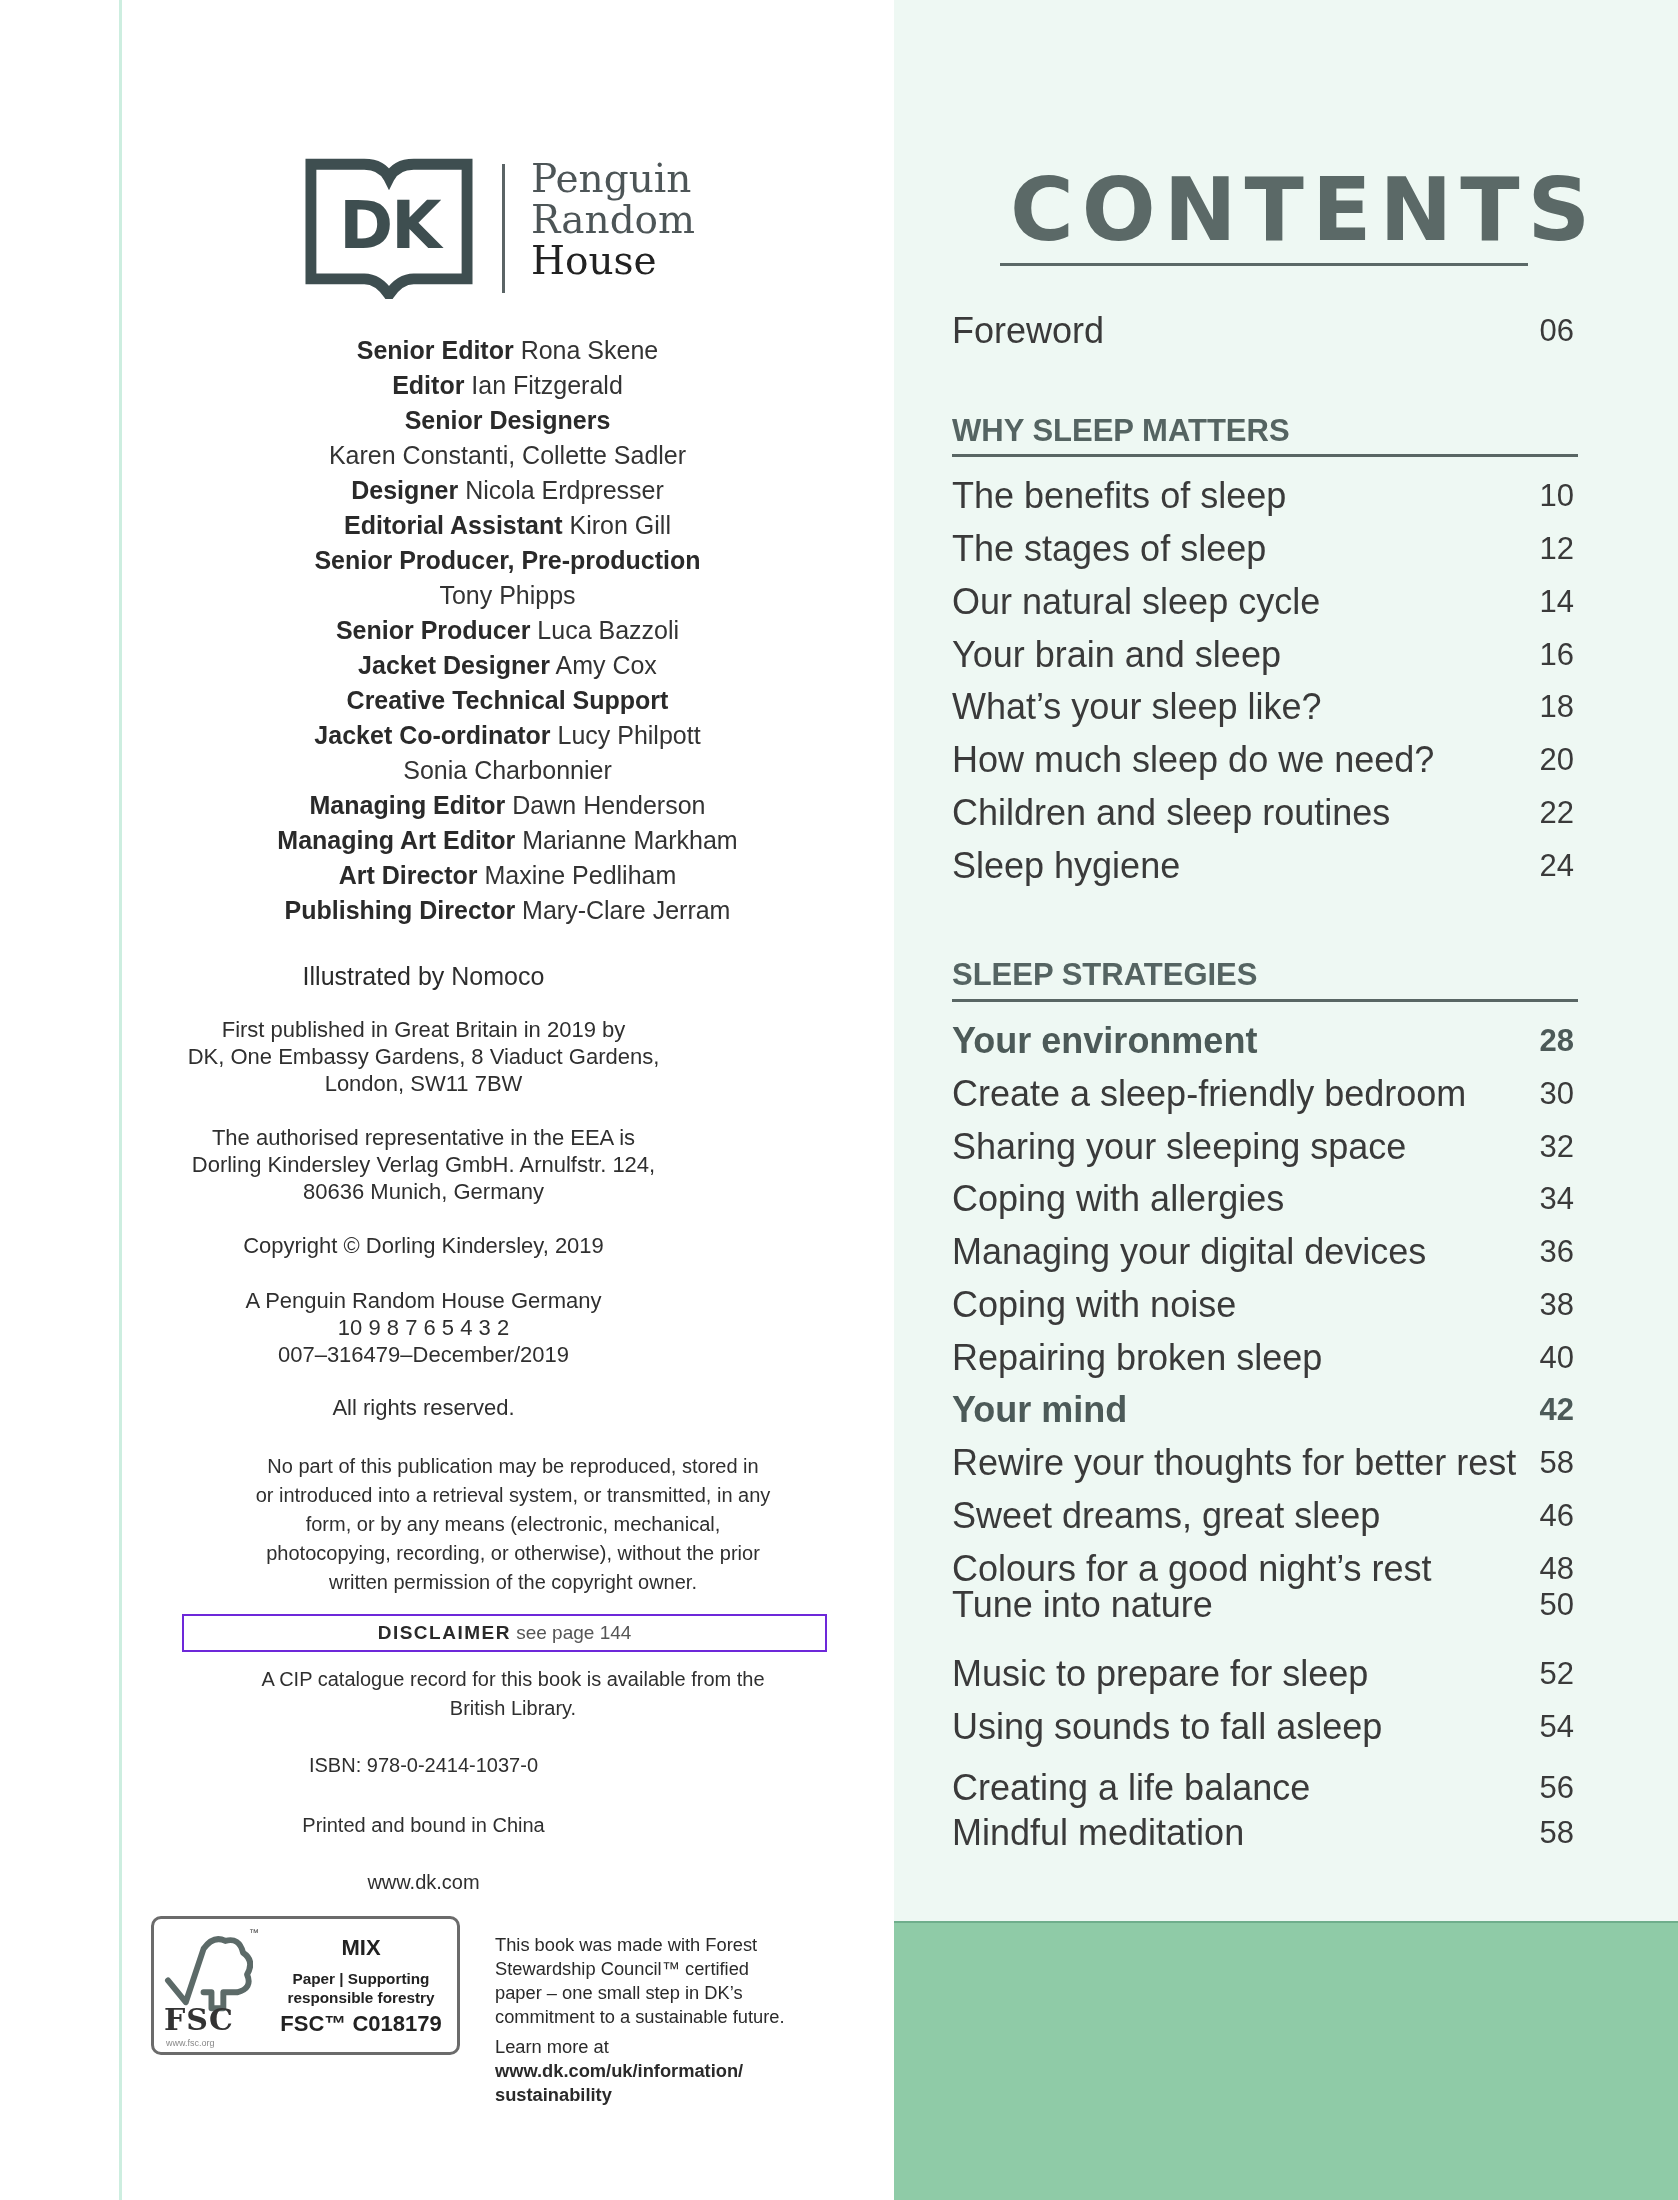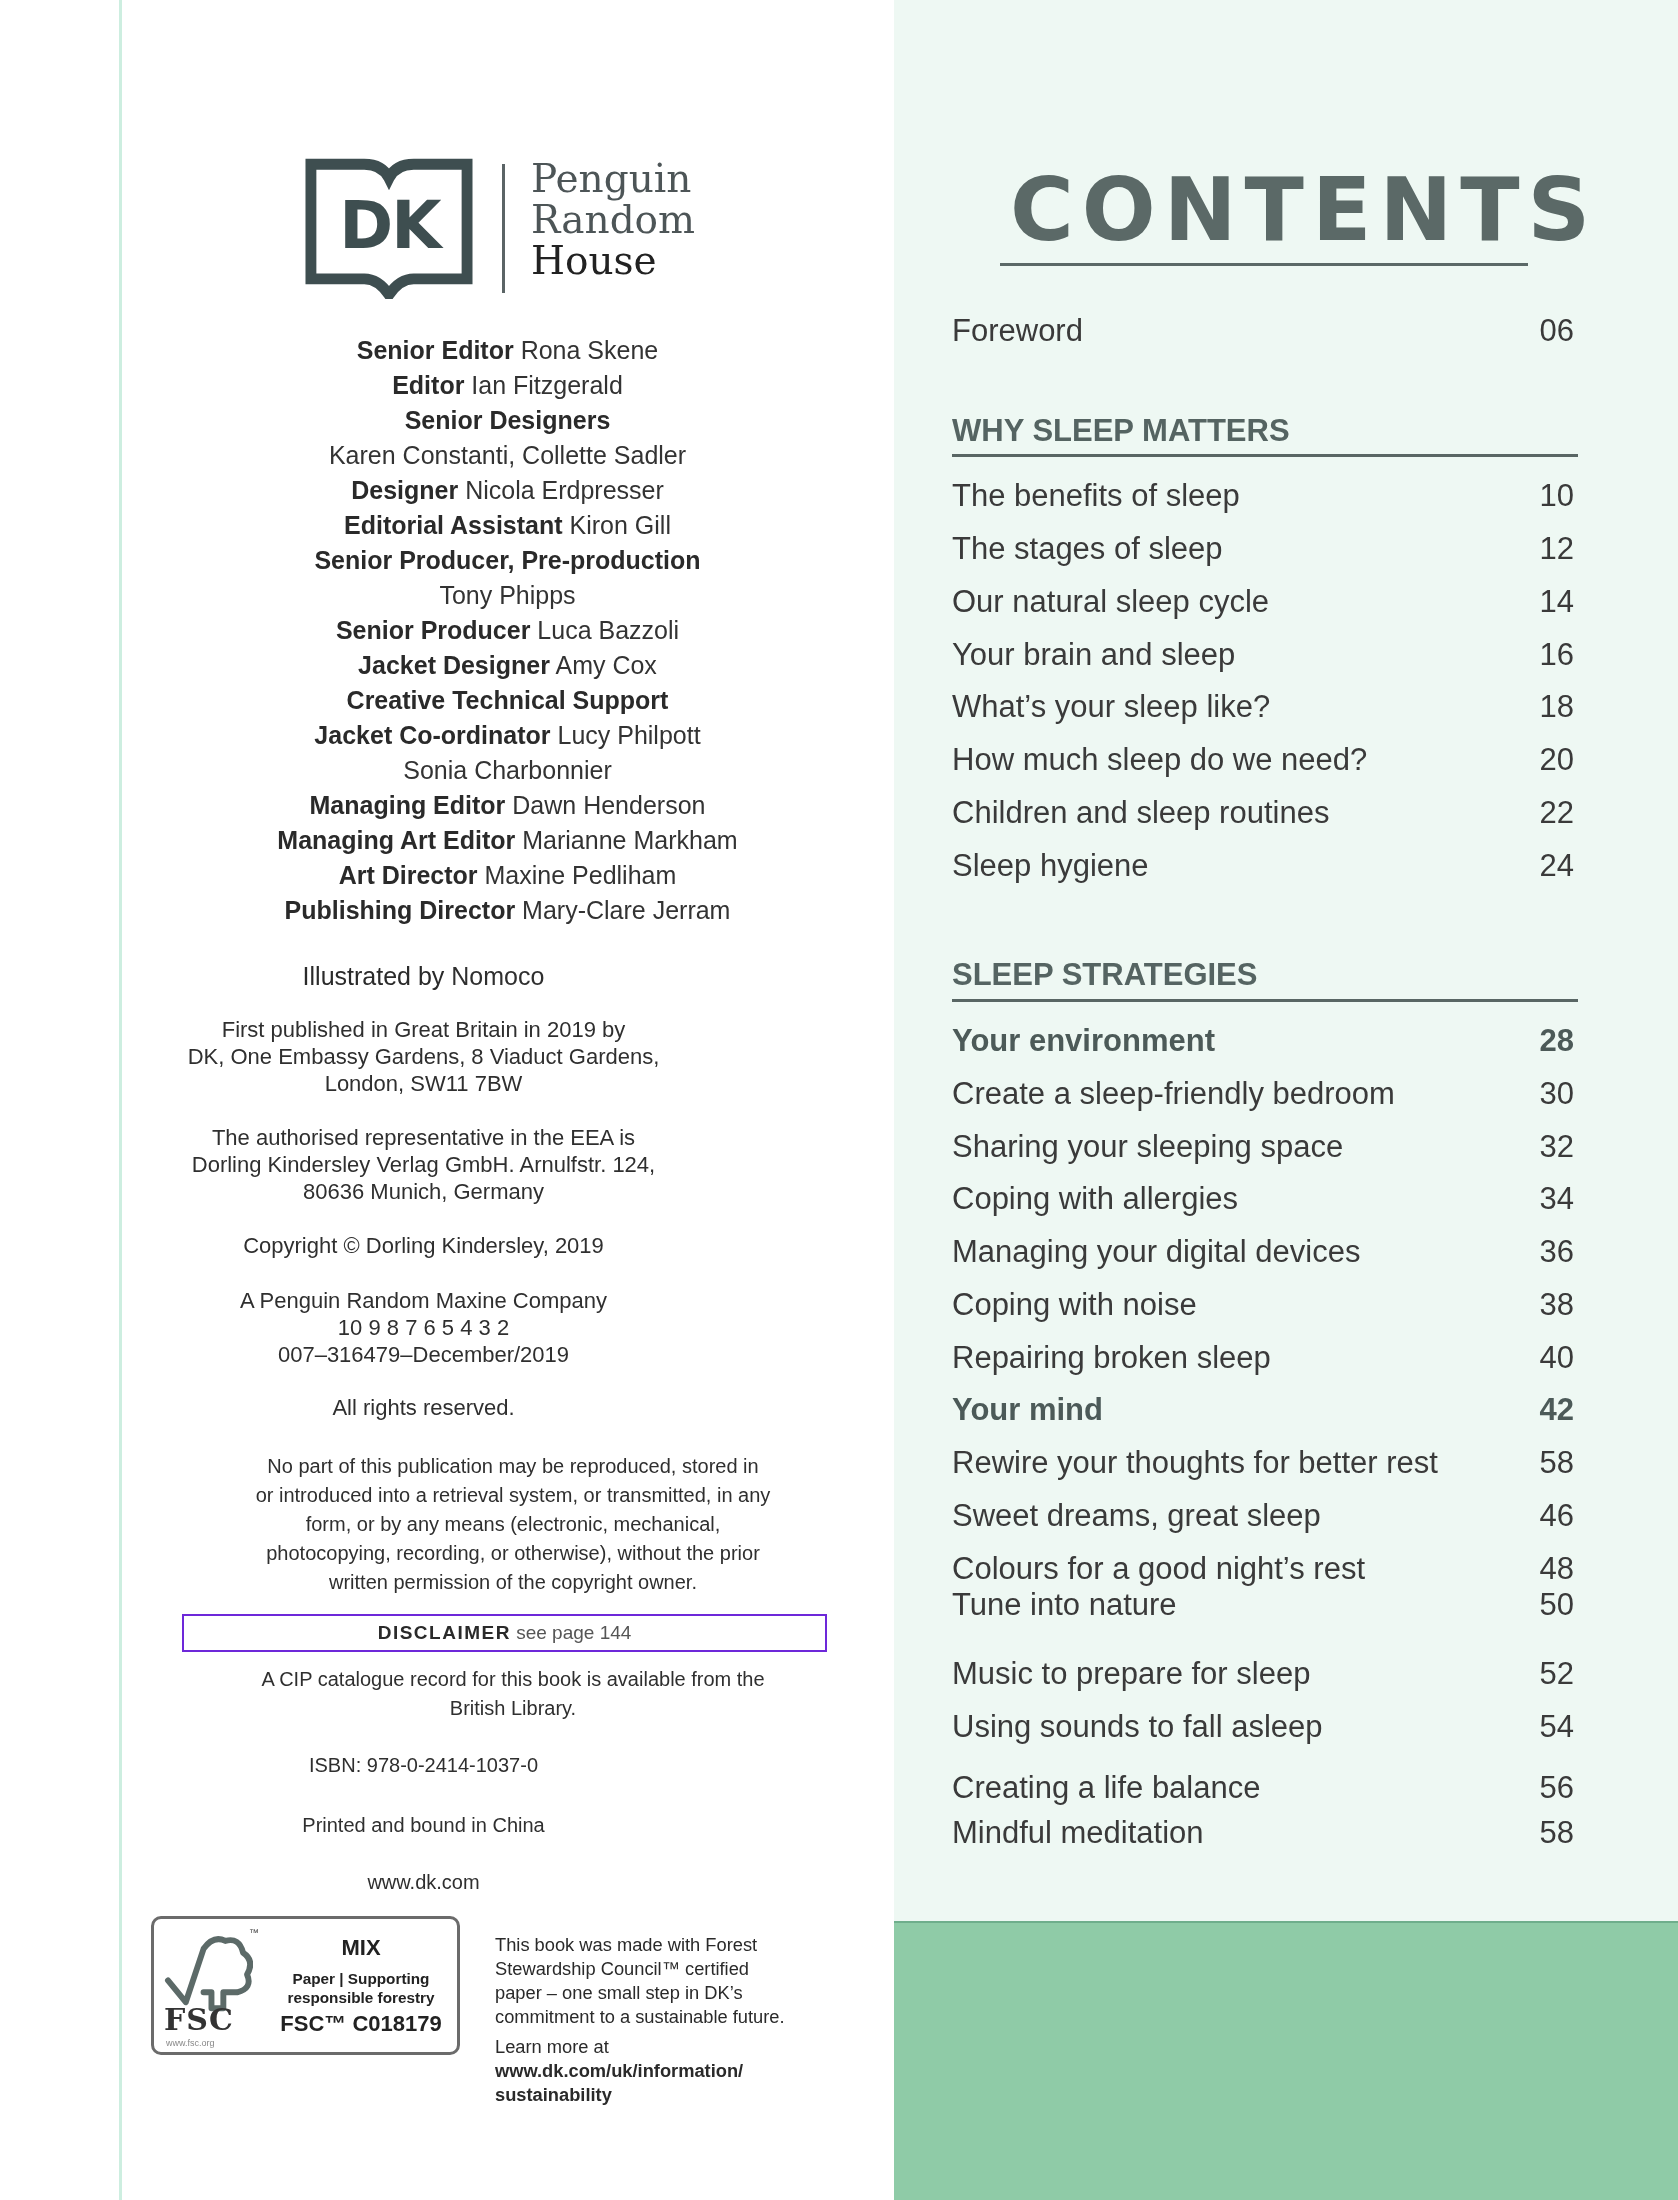--- a/index.html
+++ b/index.html
@@ -73,21 +73,21 @@
   .green-band { position: absolute; left: 894px; top: 1921px; width: 784px; height: 280px; background: #8fcba7; border-top: 2px solid #6fae8c; }
 
   .contents-title {
     position: absolute; left: 1010px; top: 166px; width: 515px; text-align: center;
     font-family: "DejaVu Sans", sans-serif; font-weight: bold; font-size: 87px; letter-spacing: 8px; color: #5b6967; line-height: 89px;
   }
   .contents-rule { position: absolute; left: 1000px; top: 263px; width: 528px; height: 3px; background: #5b6967; }
 
   .toc { position: absolute; left: 952px; width: 622px; }
   .toc-row { position: absolute; left: 0; width: 622px; height: 40px; }
-  .toc-label { position: absolute; left: 0; top: 0; font-size: 31px; line-height: 40px; color: #3a3a3a; white-space: nowrap; }
+  .toc-label { position: absolute; left: 0; top: 0; font-size: 36px; line-height: 40px; color: #3a3a3a; white-space: nowrap; }
   .toc-page { position: absolute; right: 0; top: 0; font-size: 31px; line-height: 40px; color: #3a3a3a; }
   .toc-row.bold .toc-label, .toc-row.bold .toc-page { font-weight: bold; color: #4c5a58; }
   .section-head { position: absolute; left: 952px; width: 626px; font-weight: bold; font-size: 31px; color: #556462; line-height: 40px; }
   .section-rule { position: absolute; left: 952px; width: 626px; height: 3px; background: #596664; }
 </style>
 </head>
 <body>
 
 <div class="left-page"></div>
 <div class="edge-line"></div>
@@ -137,21 +137,21 @@
 
 <div class="block pub2">
   <div>The authorised representative in the EEA is</div>
   <div>Dorling Kindersley Verlag GmbH. Arnulfstr. 124,</div>
   <div>80636 Munich, Germany</div>
 </div>
 
 <div class="block copyright">Copyright © Dorling Kindersley, 2019</div>
 
 <div class="block prhco">
-  <div>A Penguin Random Maxine Company</div>
+  <div>A Penguin Random House Germany</div>
   <div>10 9 8 7 6 5 4 3 2</div>
   <div>007–316479–December/2019</div>
 </div>
 
 <div class="block rights">All rights reserved.</div>
 
 <div class="block legal">
   <div>No part of this publication may be reproduced, stored in</div>
   <div>or introduced into a retrieval system, or transmitted, in any</div>
   <div>form, or by any means (electronic, mechanical,</div>

